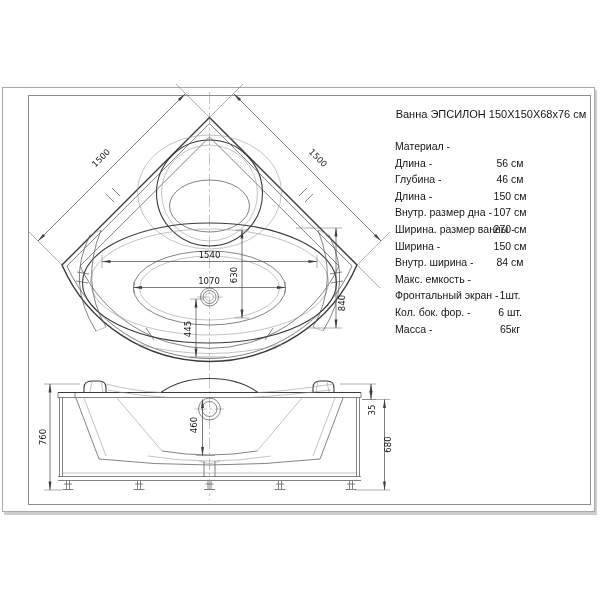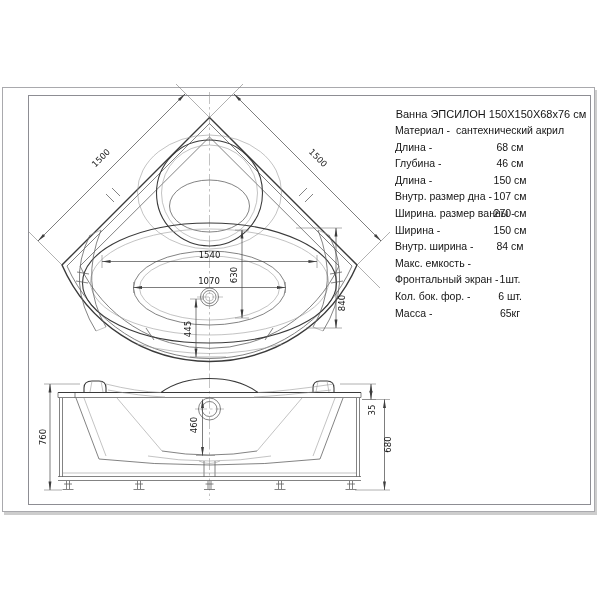--- a/index.html
+++ b/index.html
@@ -23,21 +23,21 @@
   .o3{stroke:#9a9a9a;stroke-width:0.6;fill:none;}
   .dim{stroke:#454545;stroke-width:0.7;fill:none;}
   .ext{stroke:#6f6f6f;stroke-width:0.55;fill:none;}
   .cl{stroke:#9a9a9a;stroke-width:0.6;fill:none;stroke-dasharray:12 3 2.5 3;}
   text.dt{font-family:"DejaVu Sans",sans-serif;font-size:8.5px;fill:#161616;}
   .specs{
     position:absolute;left:395px;top:108px;width:192px;
     color:#141414;
   }
   .specs .title{
-    font-size:11px;text-align:center;white-space:nowrap;margin-bottom:4px;
+    font-size:11px;text-align:center;white-space:nowrap;margin-bottom:20px;
   }
   .specs .row{position:relative;height:16.6px;font-size:10.5px;}
   .specs .lbl{position:absolute;left:0;top:0;white-space:nowrap;}
   .specs .val{position:absolute;left:40px;top:0;width:150px;text-align:center;white-space:nowrap;}
 </style>
 </head>
 <body>
 
 <div class="outer-frame">
   <div class="inner-frame"></div>
@@ -172,25 +172,24 @@
     <path class="dim" d="M384.5,399.5 V490" marker-start="url(#ar)" marker-end="url(#ar)"></path>
     <text class="dt" x="390.5" y="444.5" text-anchor="middle" transform="rotate(-90 390.5,444.5)">680</text>
   </g>
 </svg>
 
 <div class="specs">
   <div class="title">Ванна ЭПСИЛОН 150X150X68x76 см</div>
 
   <div class="row">
     <span class="lbl">Материал -</span>
-    <span class="val">сантехнический акрил</span>
   </div>
   <div class="row">
     <span class="lbl">Длина   -</span>
-    <span class="val">68 см</span>
+    <span class="val">56 см</span>
   </div>
   <div class="row">
     <span class="lbl">Глубина   -</span>
     <span class="val">46  см</span>
   </div>
   <div class="row">
     <span class="lbl">Длина    -</span>
     <span class="val">150  см</span>
   </div>
   <div class="row">

